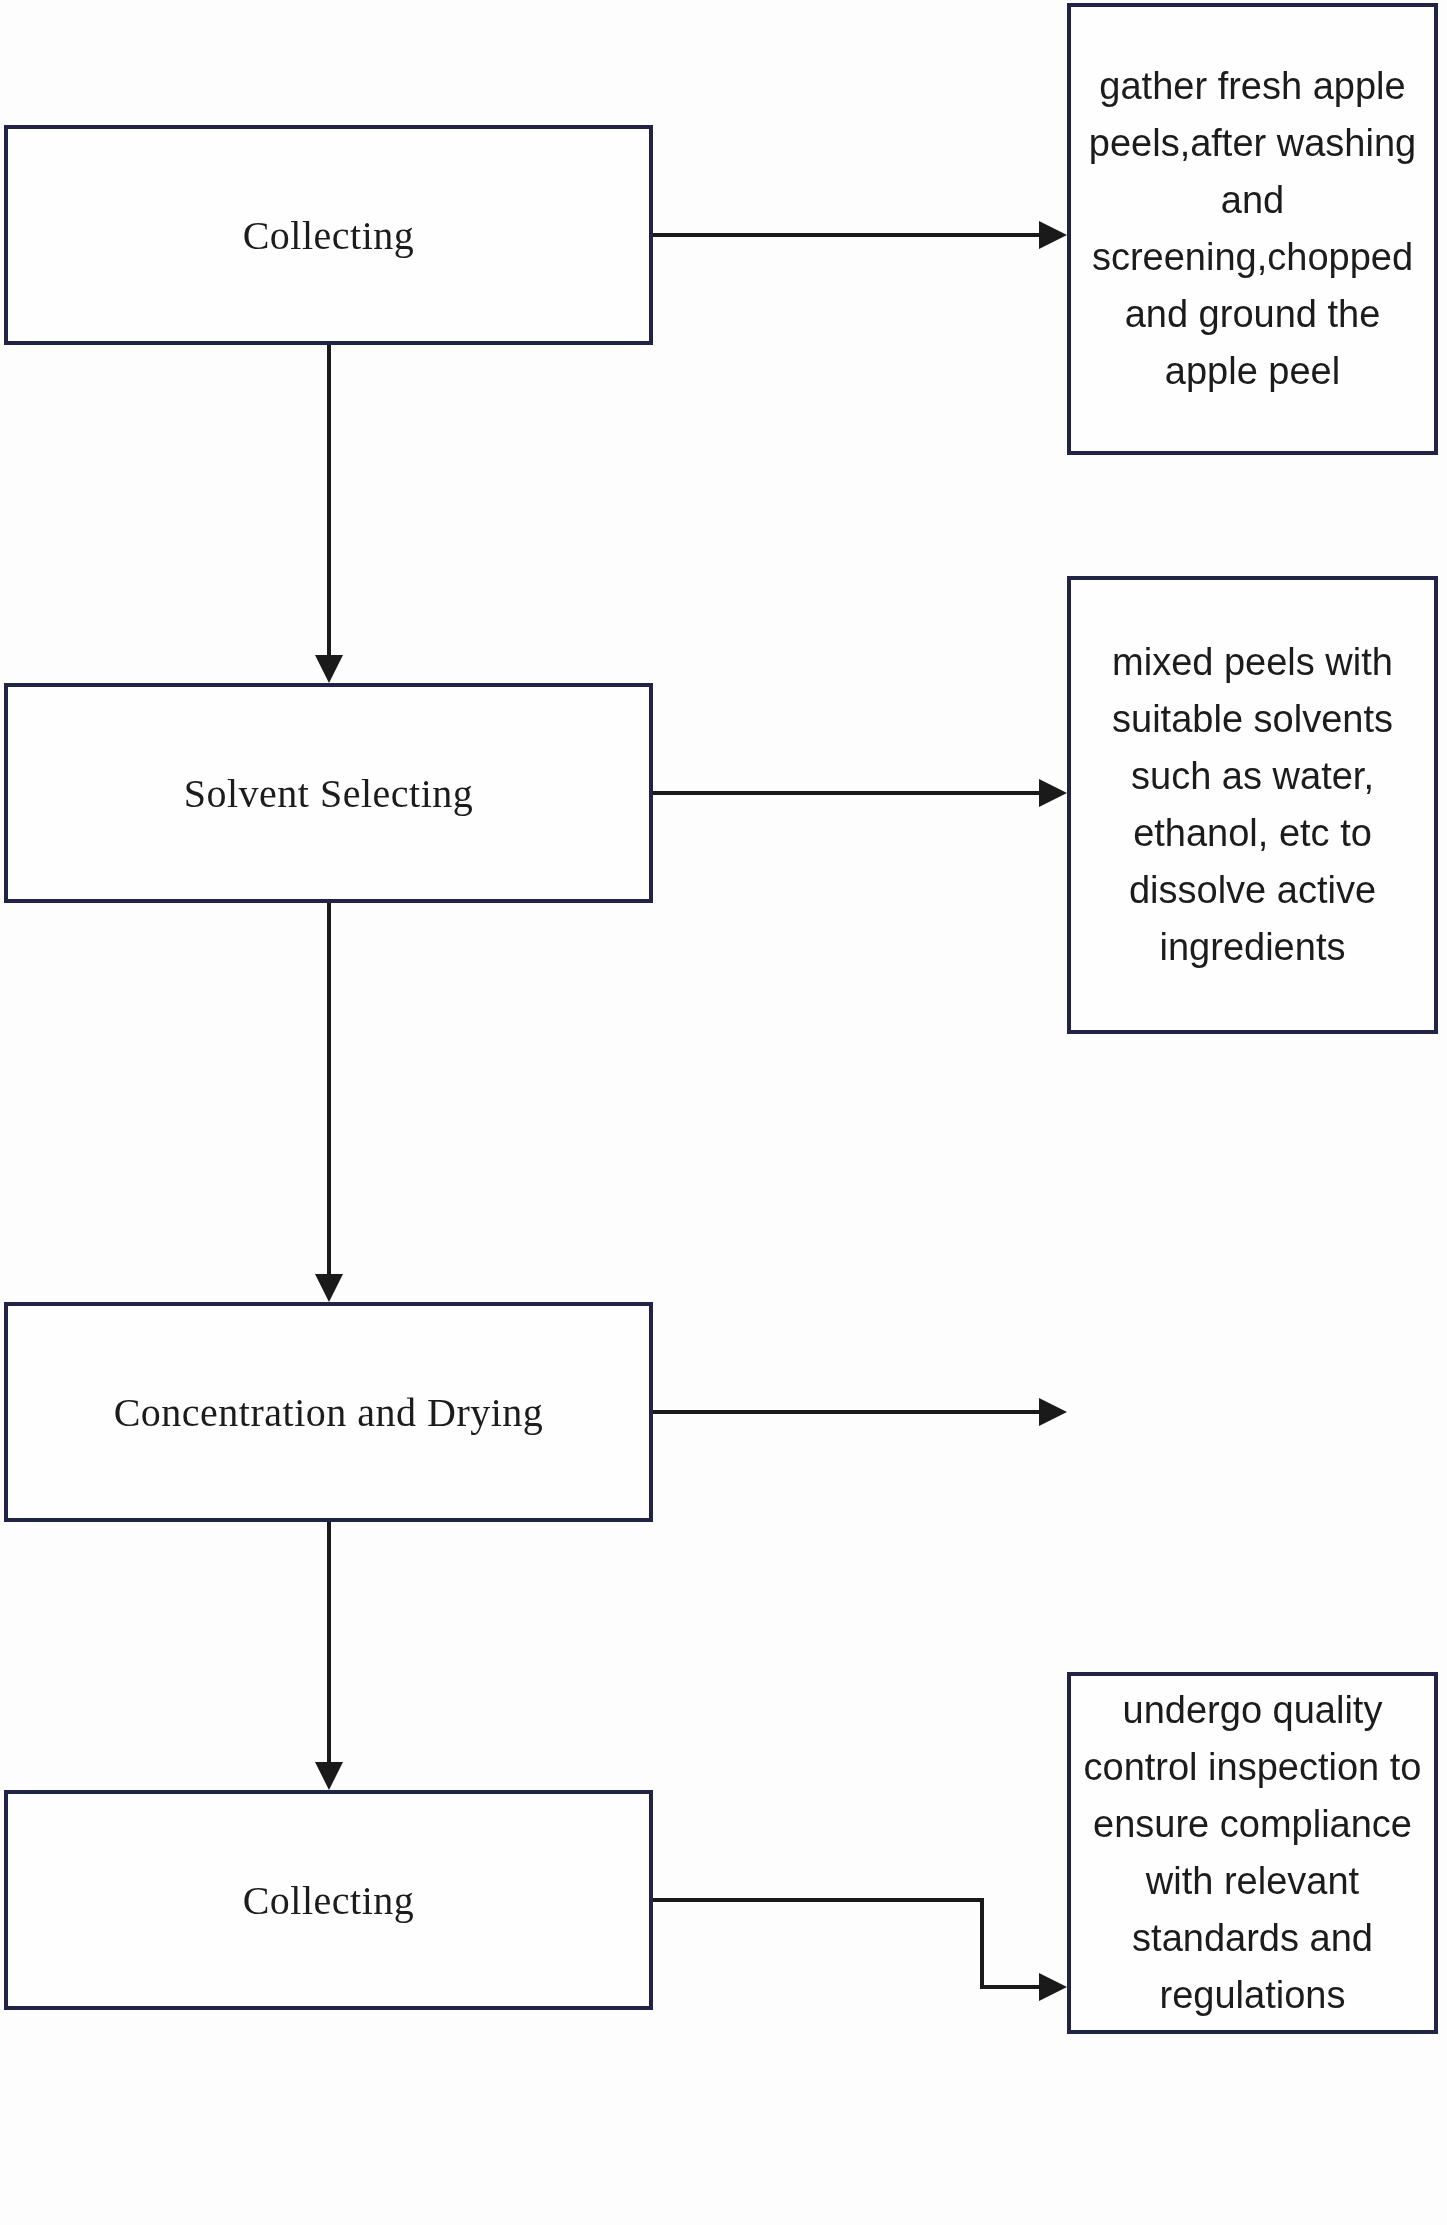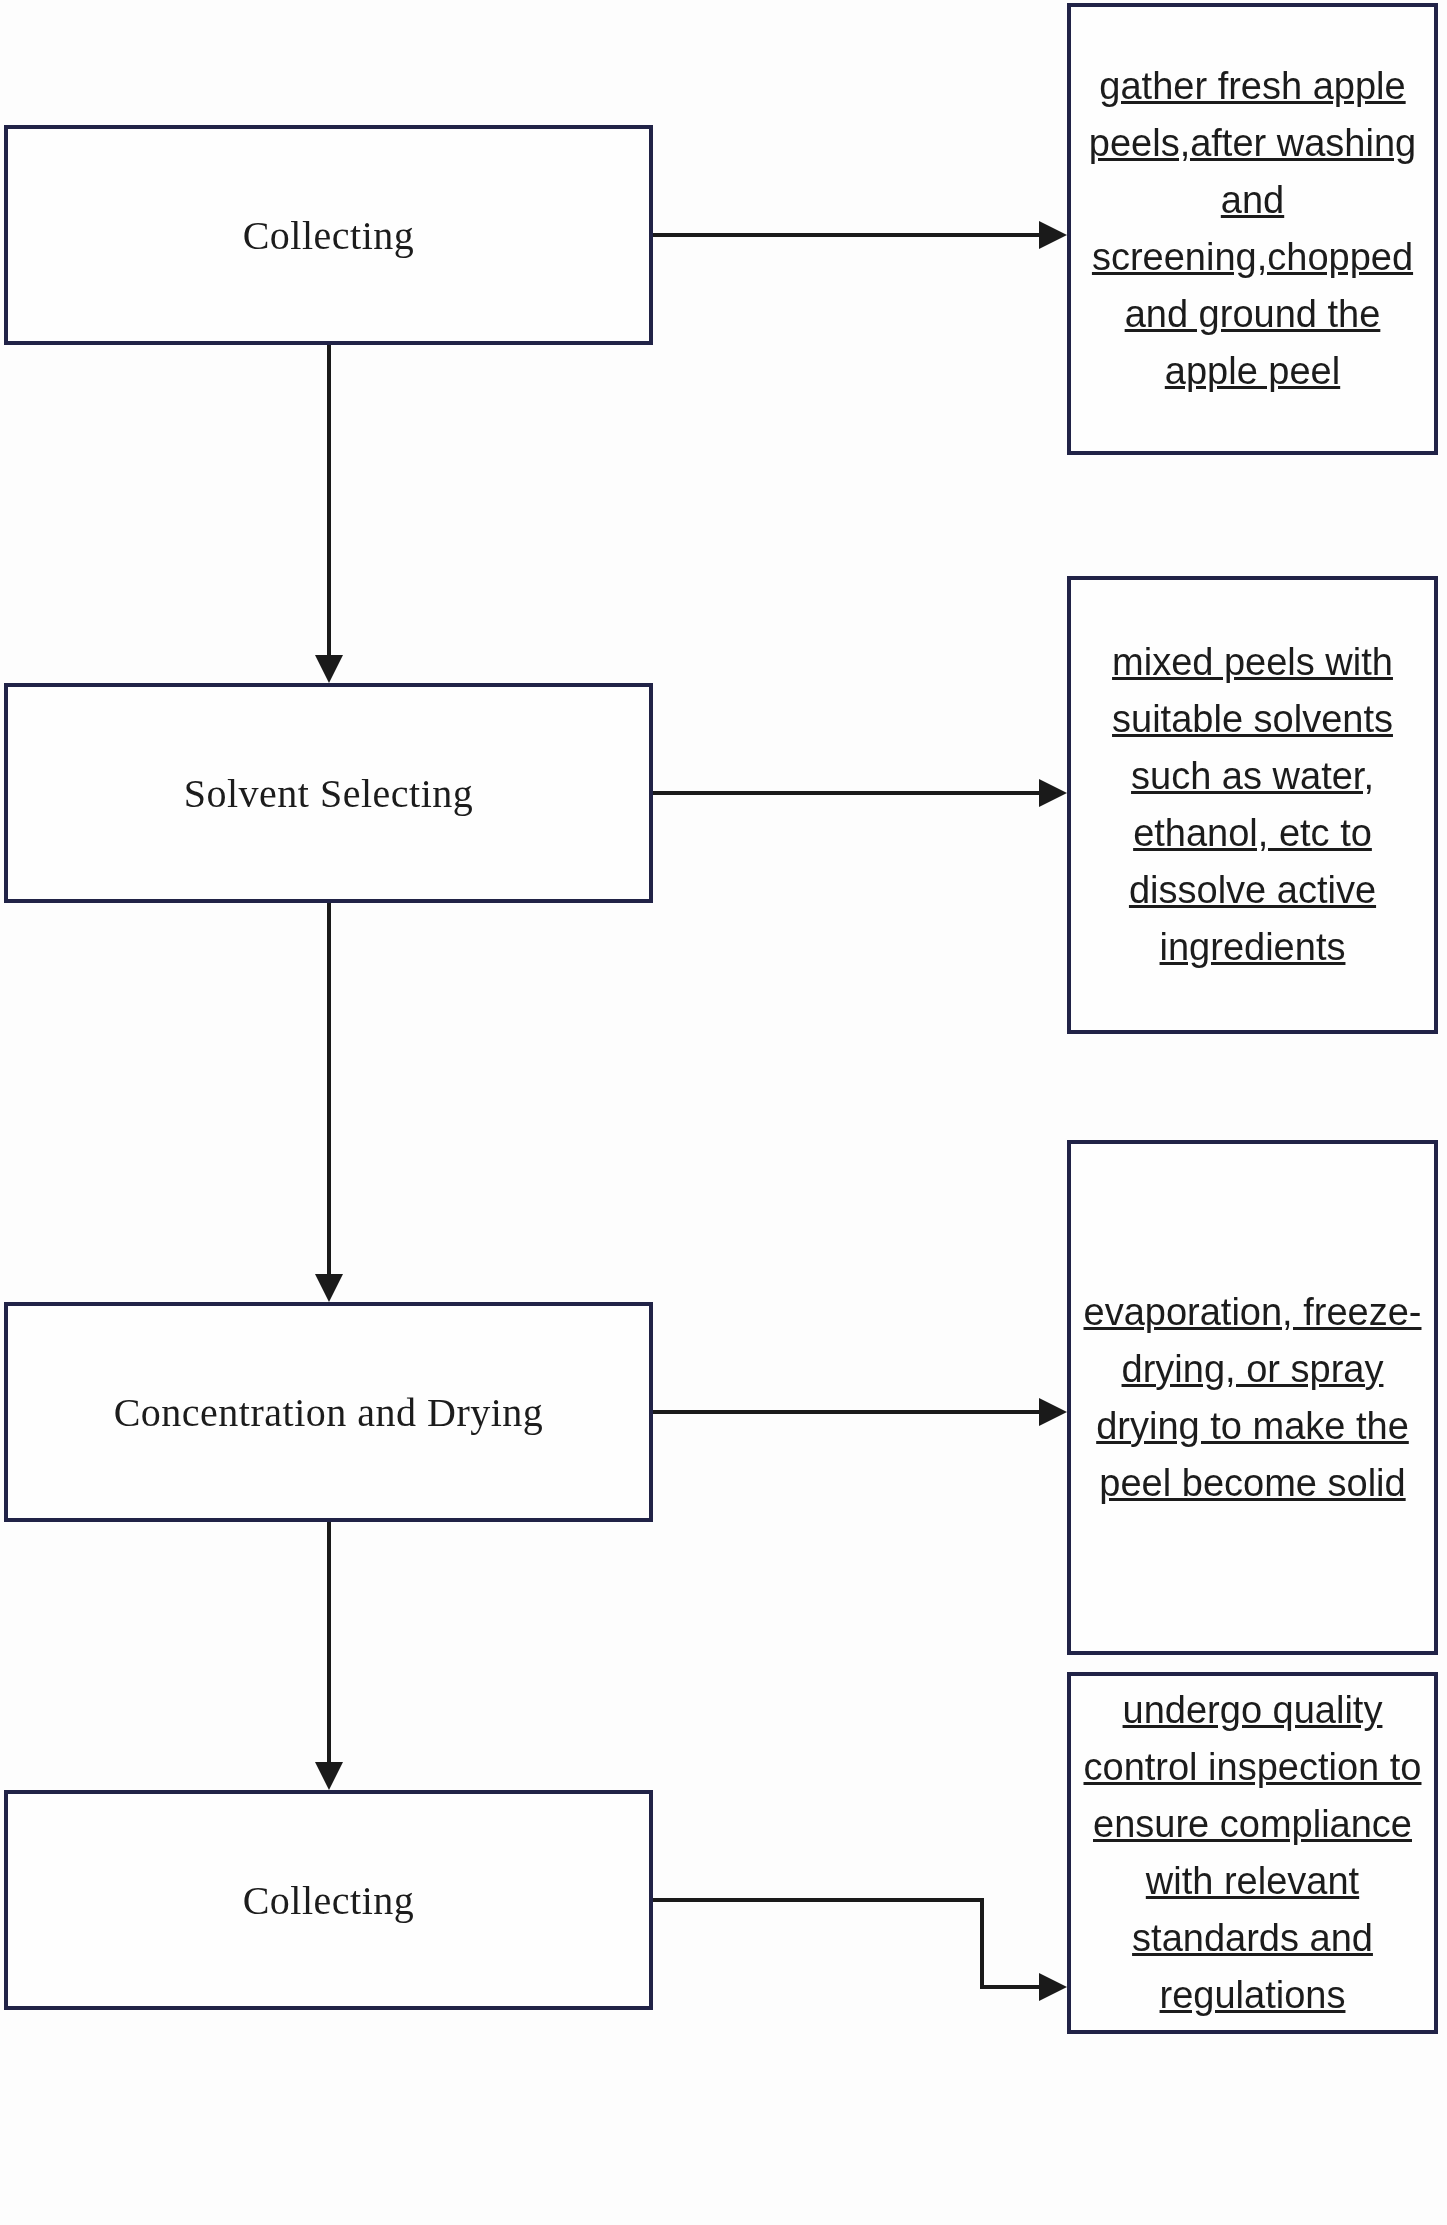--- a/index.html
+++ b/index.html
@@ -18,21 +18,21 @@
 
   
   .dbox{
     position:absolute;left:1067px;width:371px;box-sizing:border-box;
     border:4px solid #212347;background:#fefefe;
     display:flex;align-items:center;justify-content:center;text-align:center;
   }
   .dbox span{
     display:block;width:100%;box-sizing:border-box;padding:0 10px;
     font-size:38px;line-height:1.5;color:#1c1c1c;
-    overflow-wrap:break-word;word-break:break-word;text-decoration:underline;
+    overflow-wrap:break-word;word-break:break-word;
   }
   #d0{top:3px;height:452px}
   #d1{top:576px;height:458px}
   #d2{top:1140px;height:515px}
   #d3{top:1672px;height:362px}
 
   
   .line{position:absolute;background:#1a1a1a;}
   .vline{width:4px;left:327px;}
   #v0{top:345px;height:312px}
@@ -78,23 +78,20 @@
   <div class="pbox" id="p3">
     <span>Collecting</span>
   </div>
 
   <div class="dbox" id="d0">
     <span>gather fresh apple peels,after washing and screening,chopped and ground the apple peel</span>
   </div>
   <div class="dbox" id="d1">
     <span>mixed peels with suitable solvents such as water, ethanol, etc to dissolve active ingredients</span>
   </div>
-  <div class="dbox" id="d2">
-    <span>evaporation, freeze-drying, or spray drying to make the peel become solid</span>
-  </div>
   <div class="dbox" id="d3">
     <span>undergo quality control inspection to ensure compliance with relevant standards and regulations</span>
   </div>
 
   <div class="line vline" id="v0"></div>
   <div class="ah-down" id="a0"></div>
   <div class="line vline" id="v1"></div>
   <div class="ah-down" id="a1"></div>
   <div class="line vline" id="v2"></div>
   <div class="ah-down" id="a2"></div>

